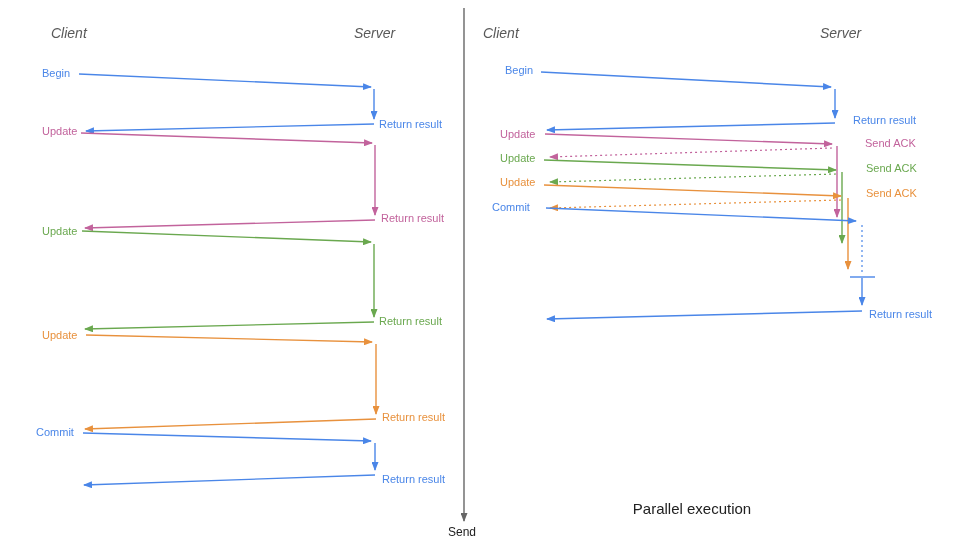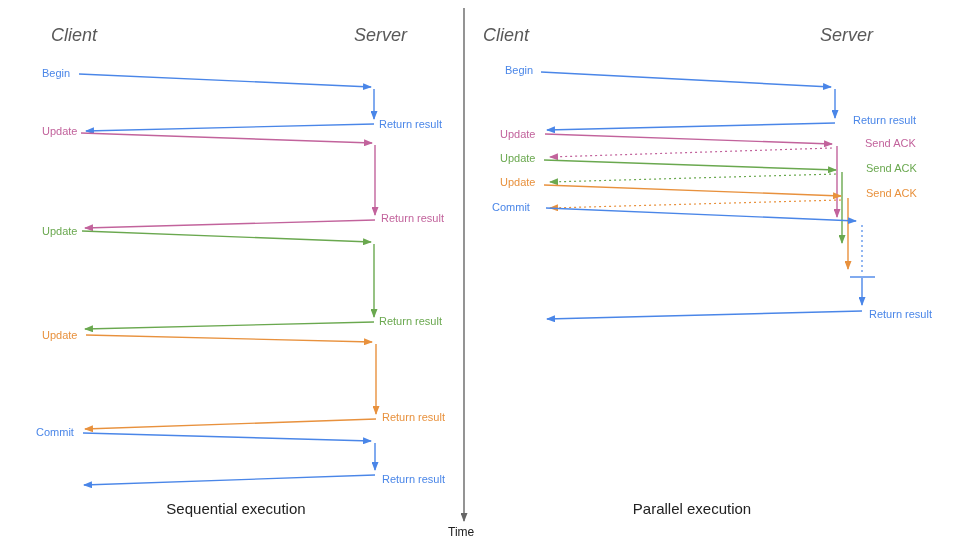--- a/index.html
+++ b/index.html
@@ -6,21 +6,21 @@
   #stage{
     position:relative;width:960px;height:540px;background:#fff;overflow:hidden;
     font-family:"Liberation Sans", sans-serif;
   }
   #lines{position:absolute;left:0;top:0;width:960px;height:540px;}
   .lbl{
     position:absolute;font-size:11px;line-height:13px;white-space:nowrap;
     font-family:"Liberation Sans", sans-serif;
   }
   .hdr{
-    position:absolute;font-size:18px;font-style:italic;color:var(--heading);
+    position:absolute;font-size:14px;font-style:italic;color:var(--heading);
     white-space:nowrap;
   }
   .caption{
     position:absolute;font-size:15px;color:var(--caption);white-space:nowrap;
     transform:translateX(-50%);
   }
   .time{
     position:absolute;font-size:12px;color:var(--caption);white-space:nowrap;
   }
   .c-blue{color:var(--blue);} .c-pink{color:var(--pink);}
@@ -95,21 +95,20 @@
 
   <span class="lbl c-green" style="left:42px;top:225px">Update</span>
   <span class="lbl c-green" style="left:379px;top:315px">Return result</span>
 
   <span class="lbl c-orange" style="left:42px;top:329px">Update</span>
   <span class="lbl c-orange" style="left:382px;top:411px">Return result</span>
 
   <span class="lbl c-blue" style="left:36px;top:426px">Commit</span>
   <span class="lbl c-blue" style="left:382px;top:473px">Return result</span>
 
-  <span class="caption" style="left:236px;top:500px">Sequential execution</span>
 
   <span class="hdr" style="left:483px;top:25px">Client</span>
   <span class="hdr" style="left:820px;top:25px">Server</span>
 
   <span class="lbl c-blue" style="left:505px;top:64px">Begin</span>
   <span class="lbl c-blue" style="left:853px;top:114px">Return result</span>
 
   <span class="lbl c-pink" style="left:500px;top:128px">Update</span>
   <span class="lbl c-pink" style="left:865px;top:137px">Send ACK</span>
 
@@ -117,14 +116,14 @@
   <span class="lbl c-green" style="left:866px;top:162px">Send ACK</span>
 
   <span class="lbl c-orange" style="left:500px;top:176px">Update</span>
   <span class="lbl c-orange" style="left:866px;top:187px">Send ACK</span>
 
   <span class="lbl c-blue" style="left:492px;top:201px">Commit</span>
   <span class="lbl c-blue" style="left:869px;top:308px">Return result</span>
 
   <span class="caption" style="left:692px;top:500px">Parallel execution</span>
 
-  <span class="time" style="left:448px;top:525px">Time</span>
+  <span class="time" style="left:448px;top:525px">Send</span>
 </div>
 
 </body></html>

